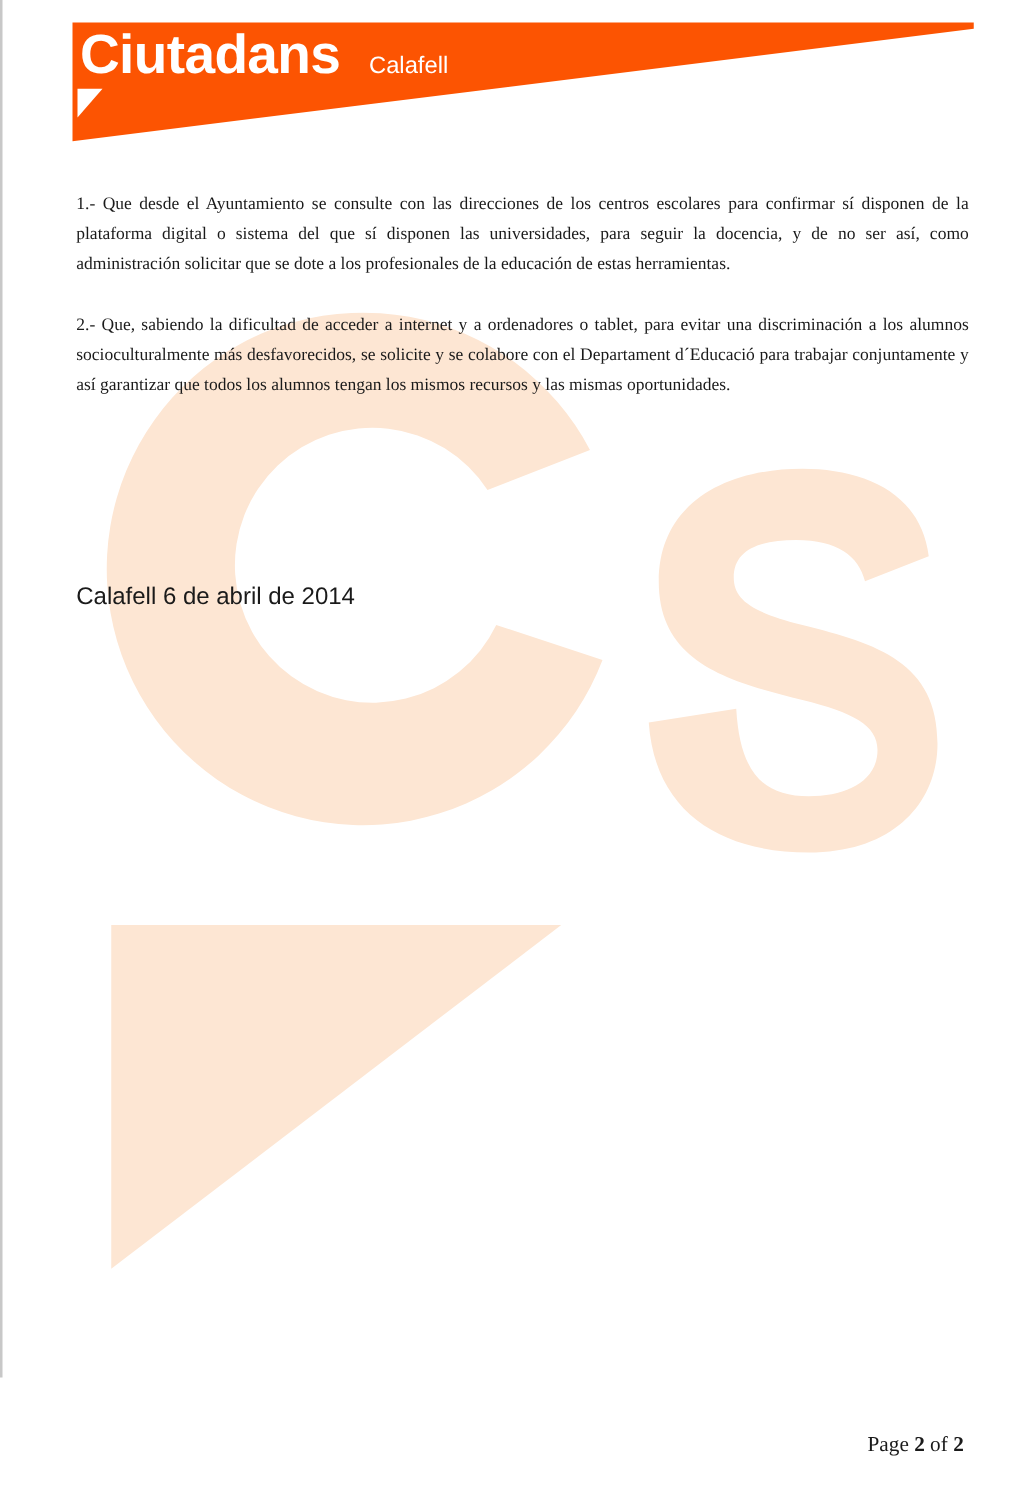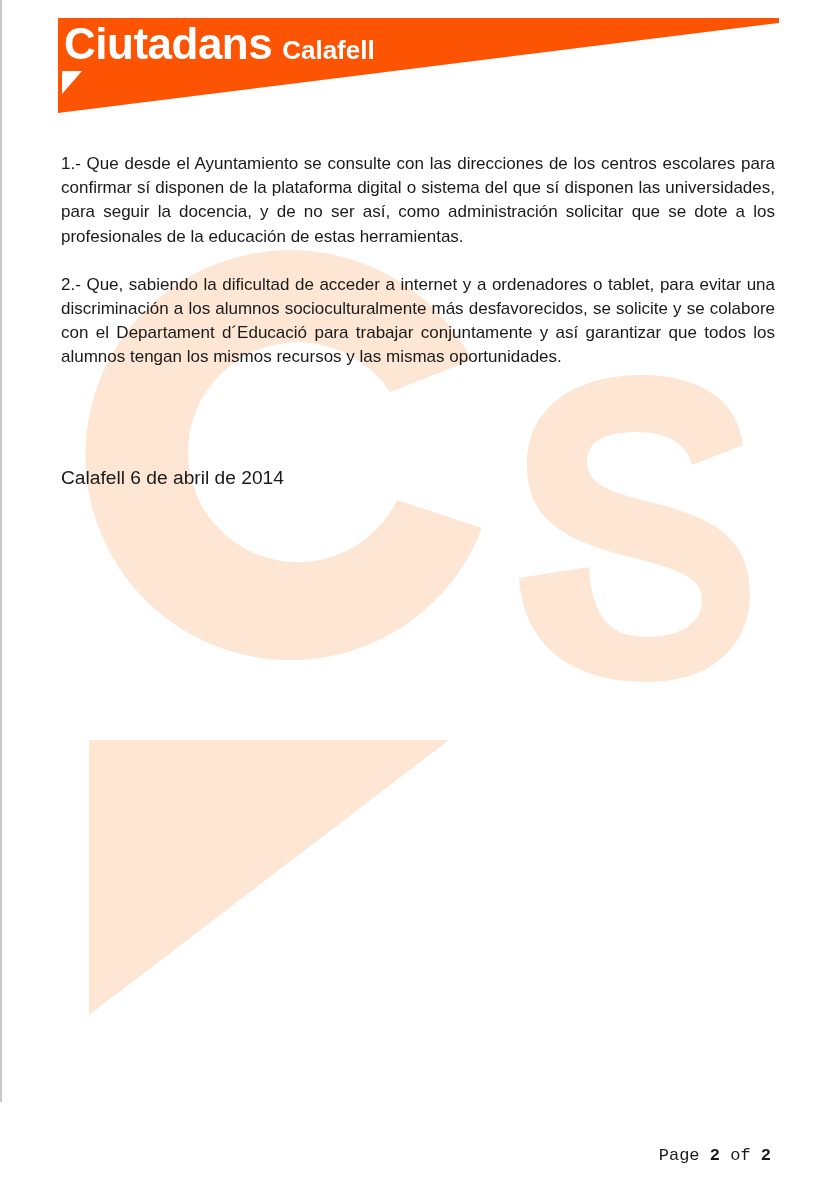--- a/index.html
+++ b/index.html
@@ -47,33 +47,33 @@
       display: flex;
       align-items: baseline;
     }
     .brand-main {
       font-size: 44px;
       font-weight: bold;
       letter-spacing: -0.5px;
       line-height: 1;
     }
     .brand-sub {
-      font-size: 26px;
-      font-weight: bold;
-      margin-left: 10px;
+      font-size: 19px;
+      font-weight: normal;
+      margin-left: 23px;
       line-height: 1;
     }
     .body-text {
       position: absolute;
       left: 59px;
       top: 152px;
       width: 714px;
       z-index: 2;
-      font-family: Liberation Sans, sans-serif;
-      font-size: 17px;
+      font-family: Liberation Serif, serif;
+      font-size: 14px;
       line-height: 24.2px;
       color: #1a1a1a;
     }
     .para {
       margin: 0 0 24px 0;
       text-align: justify;
       text-align-last: left;
     }
     .date-line {
       position: absolute;
@@ -83,21 +83,21 @@
       font-family: "Liberation Sans", sans-serif;
       font-size: 19.2px;
       line-height: 24px;
       color: #1a1a1a;
     }
     .footer {
       position: absolute;
       right: 43px;
       top: 1146px;
       z-index: 2;
-      font-family: Liberation Mono, monospace;
+      font-family: Liberation Serif, serif;
       font-size: 17px;
       color: #1a1a1a;
     }
     .footer b { font-weight: bold; }
   </style>
 </head>
 <body>
 
 <div class="page">
 

